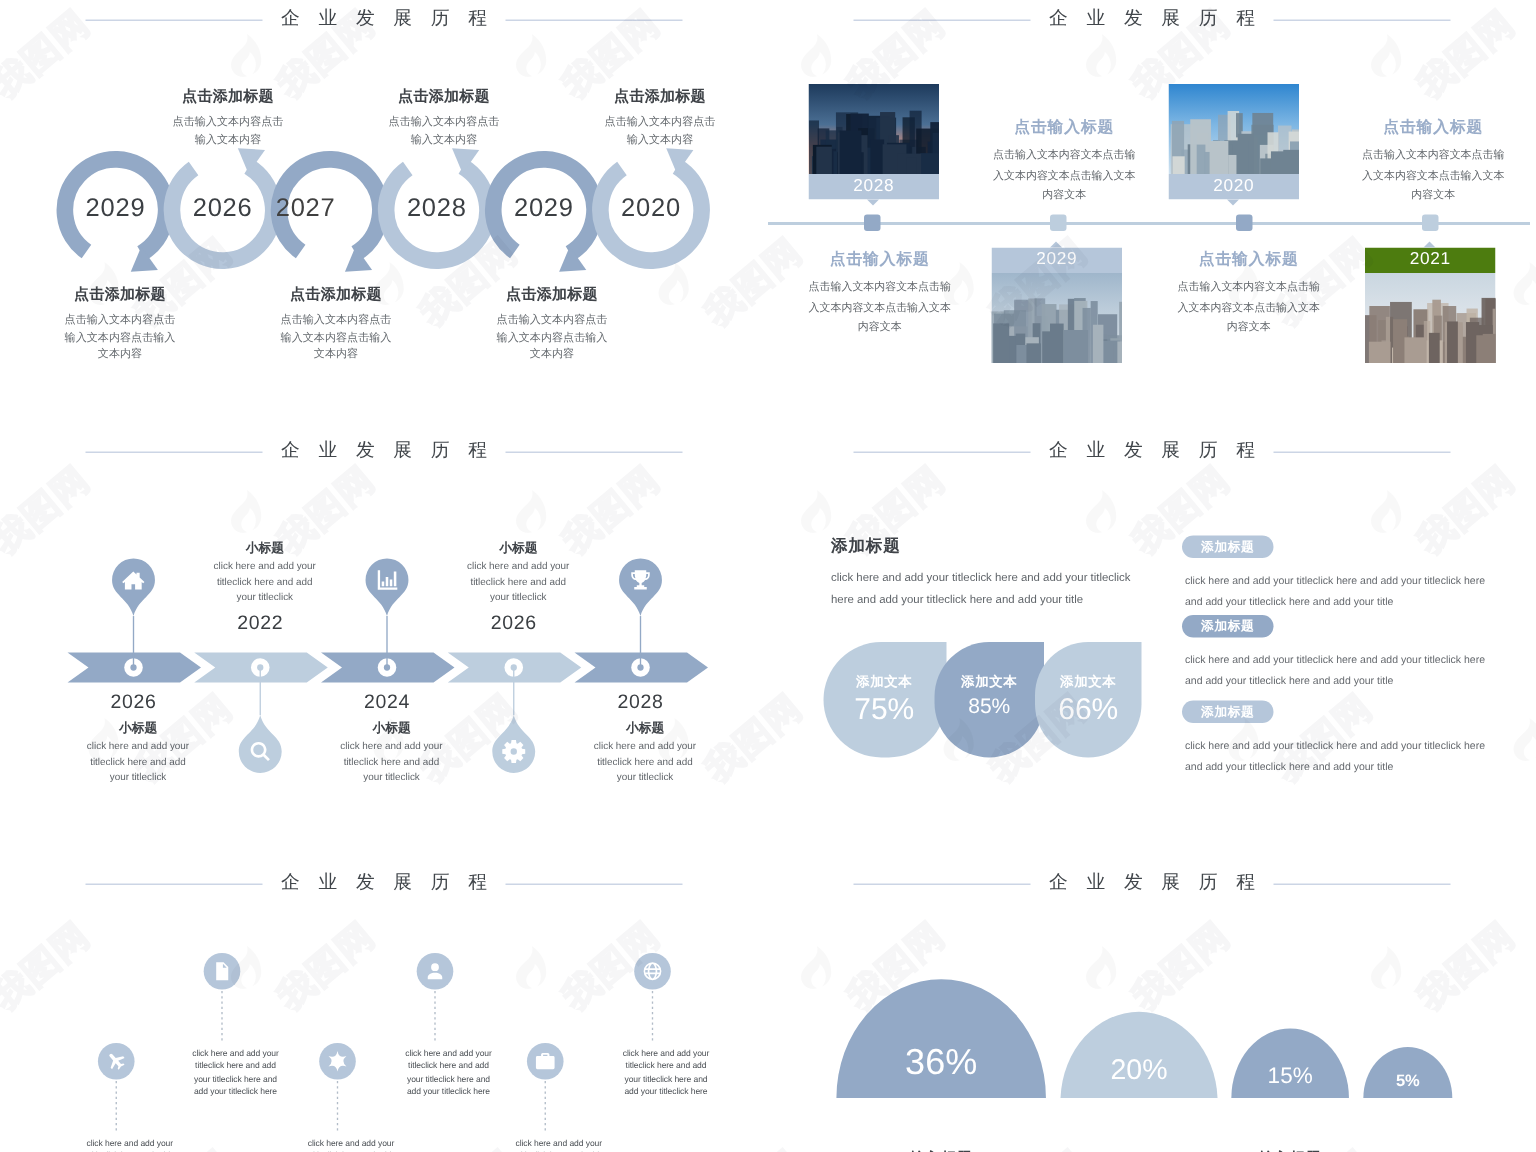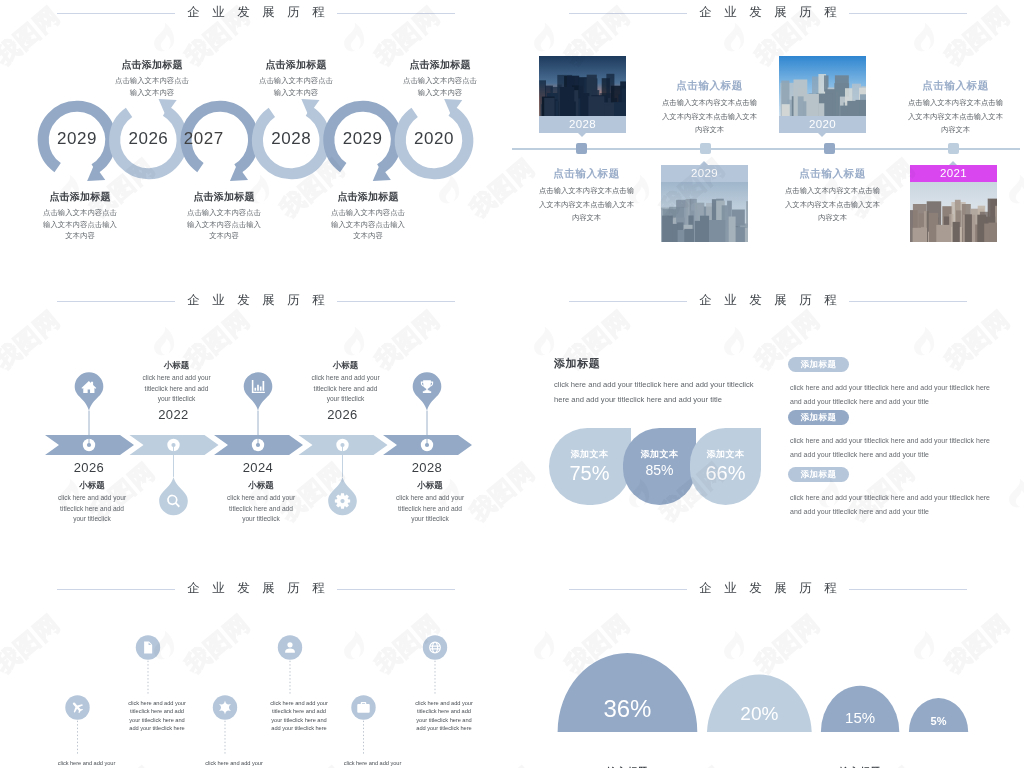--- a/index.html
+++ b/index.html
@@ -324,21 +324,21 @@
               <rect x="54.7" y="32.3" width="7.2" height="27.7" fill="#6e6460"></rect>
               <rect x="42.6" y="39.9" width="7.2" height="20.1" fill="#6e6460"></rect>
               <rect x="18.0" y="49.7" width="8.7" height="10.3" fill="#c0b4a8"></rect>
               <rect x="78.5" y="40.6" width="13.3" height="19.4" fill="#8c7f77"></rect>
               <rect x="67.3" y="32.7" width="8.8" height="27.3" fill="#6e6460"></rect>
               <rect x="18.7" y="30.8" width="9.4" height="29.2" fill="#8c7f77"></rect>
               <rect x="26.3" y="42.9" width="14.8" height="17.1" fill="#a99c92"></rect>
               <rect x="74.2" y="41.5" width="5.1" height="18.5" fill="#8c7f77"></rect>
             </svg>
           </div>
-          <div style="position:absolute;left:0;top:0px;width:87px;height:17px;background:#d946ef;">
+          <div style="position:absolute;left:0;top:0px;width:87px;height:17px;background:#4d7c0f;">
             <div style="position:absolute;left:0;top:1.5px;width:87px;text-align:center;font-size:11.5px;color:#fff;letter-spacing:.4px;">2021</div>
           </div>
         </div>
         <div style="position:absolute;left:437px;top:160.5px;width:0;height:0;border-left:4.5px solid transparent;border-right:4.5px solid transparent;border-bottom:4.5px solid #b5c6da;"></div>
         <div style="position:absolute;left:27px;top:166px;width:95px;text-align:center;">
           <div class="cn" style="font-size:10.5px;color:#9aadc9;line-height:14px;letter-spacing:.6px;">点击输入标题</div>
           <div style="font-size:7.3px;color:#5f6469;line-height:13.5px;margin-top:4px;">点击输入文本内容文本点击输入文本内容文本点击输入文本内容文本</div>
         </div>
         <div style="position:absolute;left:150px;top:78px;width:95px;text-align:center;">
           <div class="cn" style="font-size:10.5px;color:#9aadc9;line-height:14px;letter-spacing:.6px;">点击输入标题</div>

